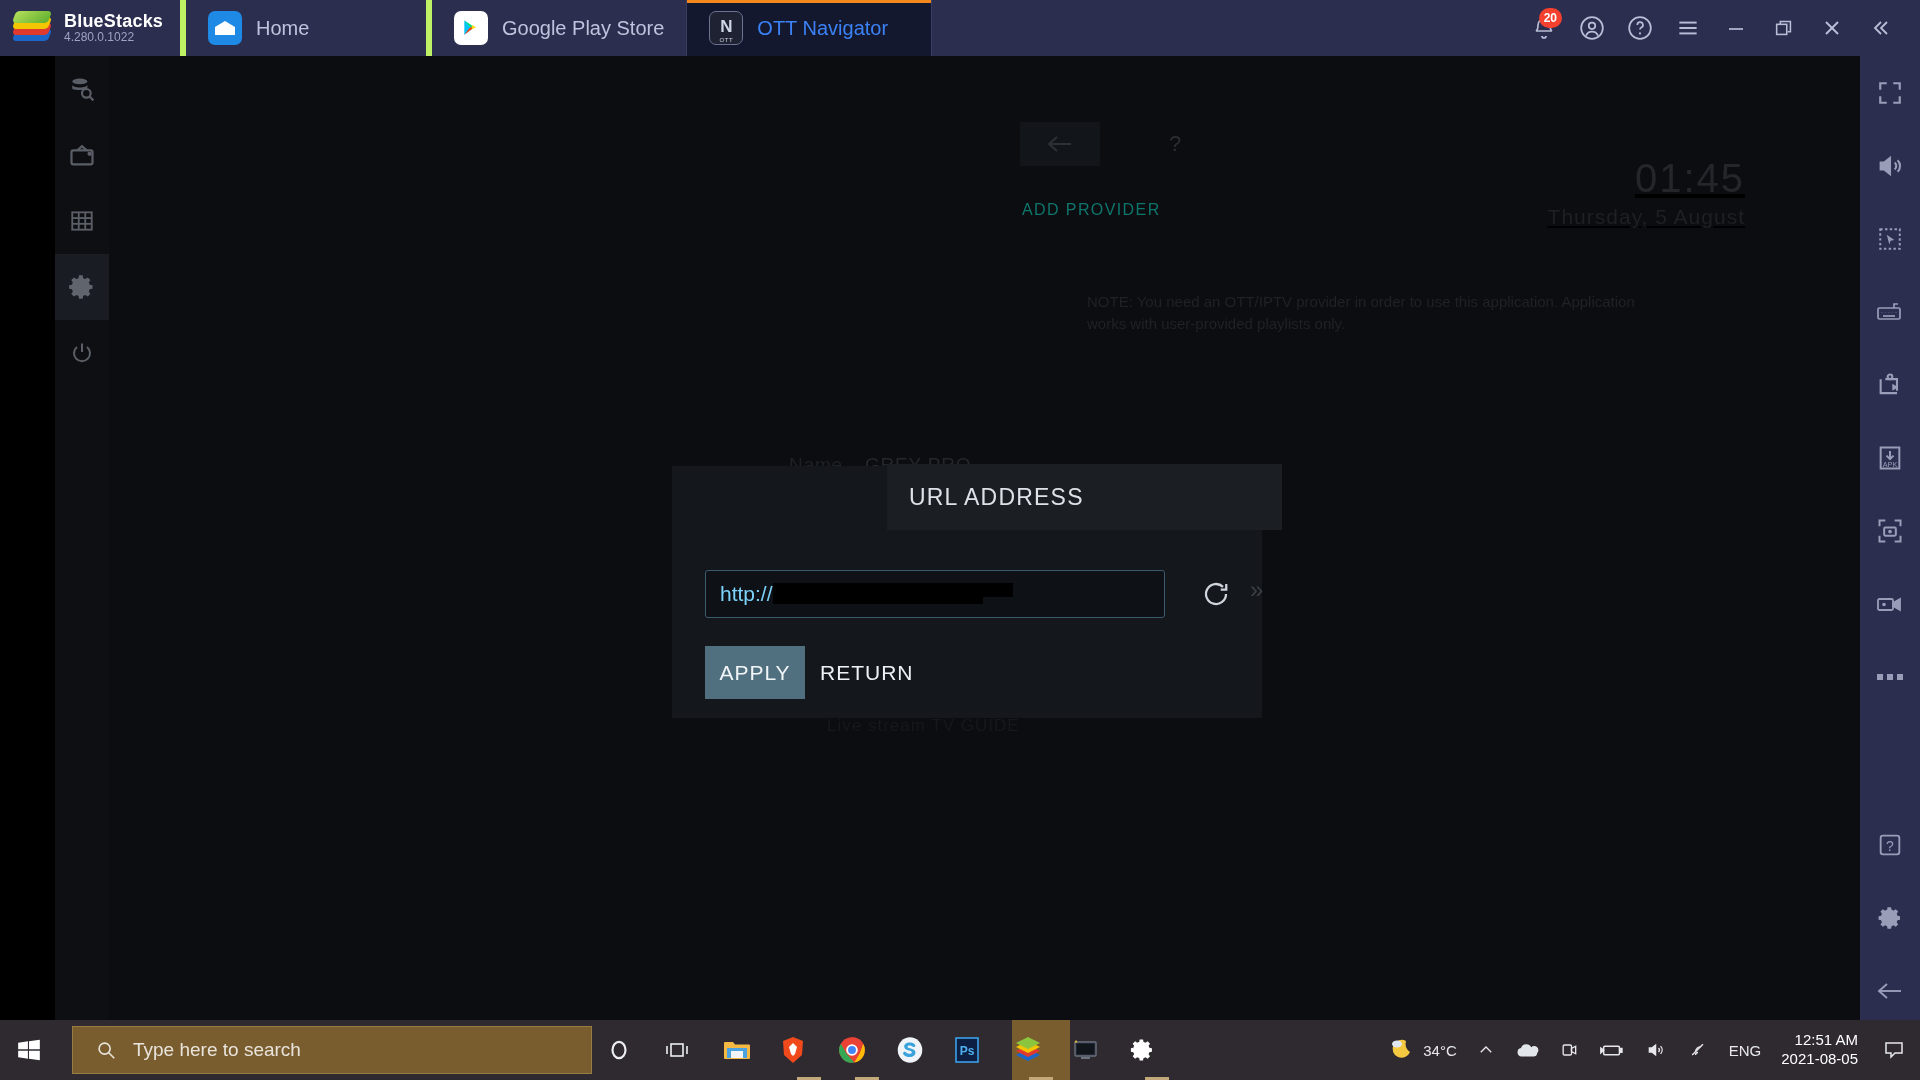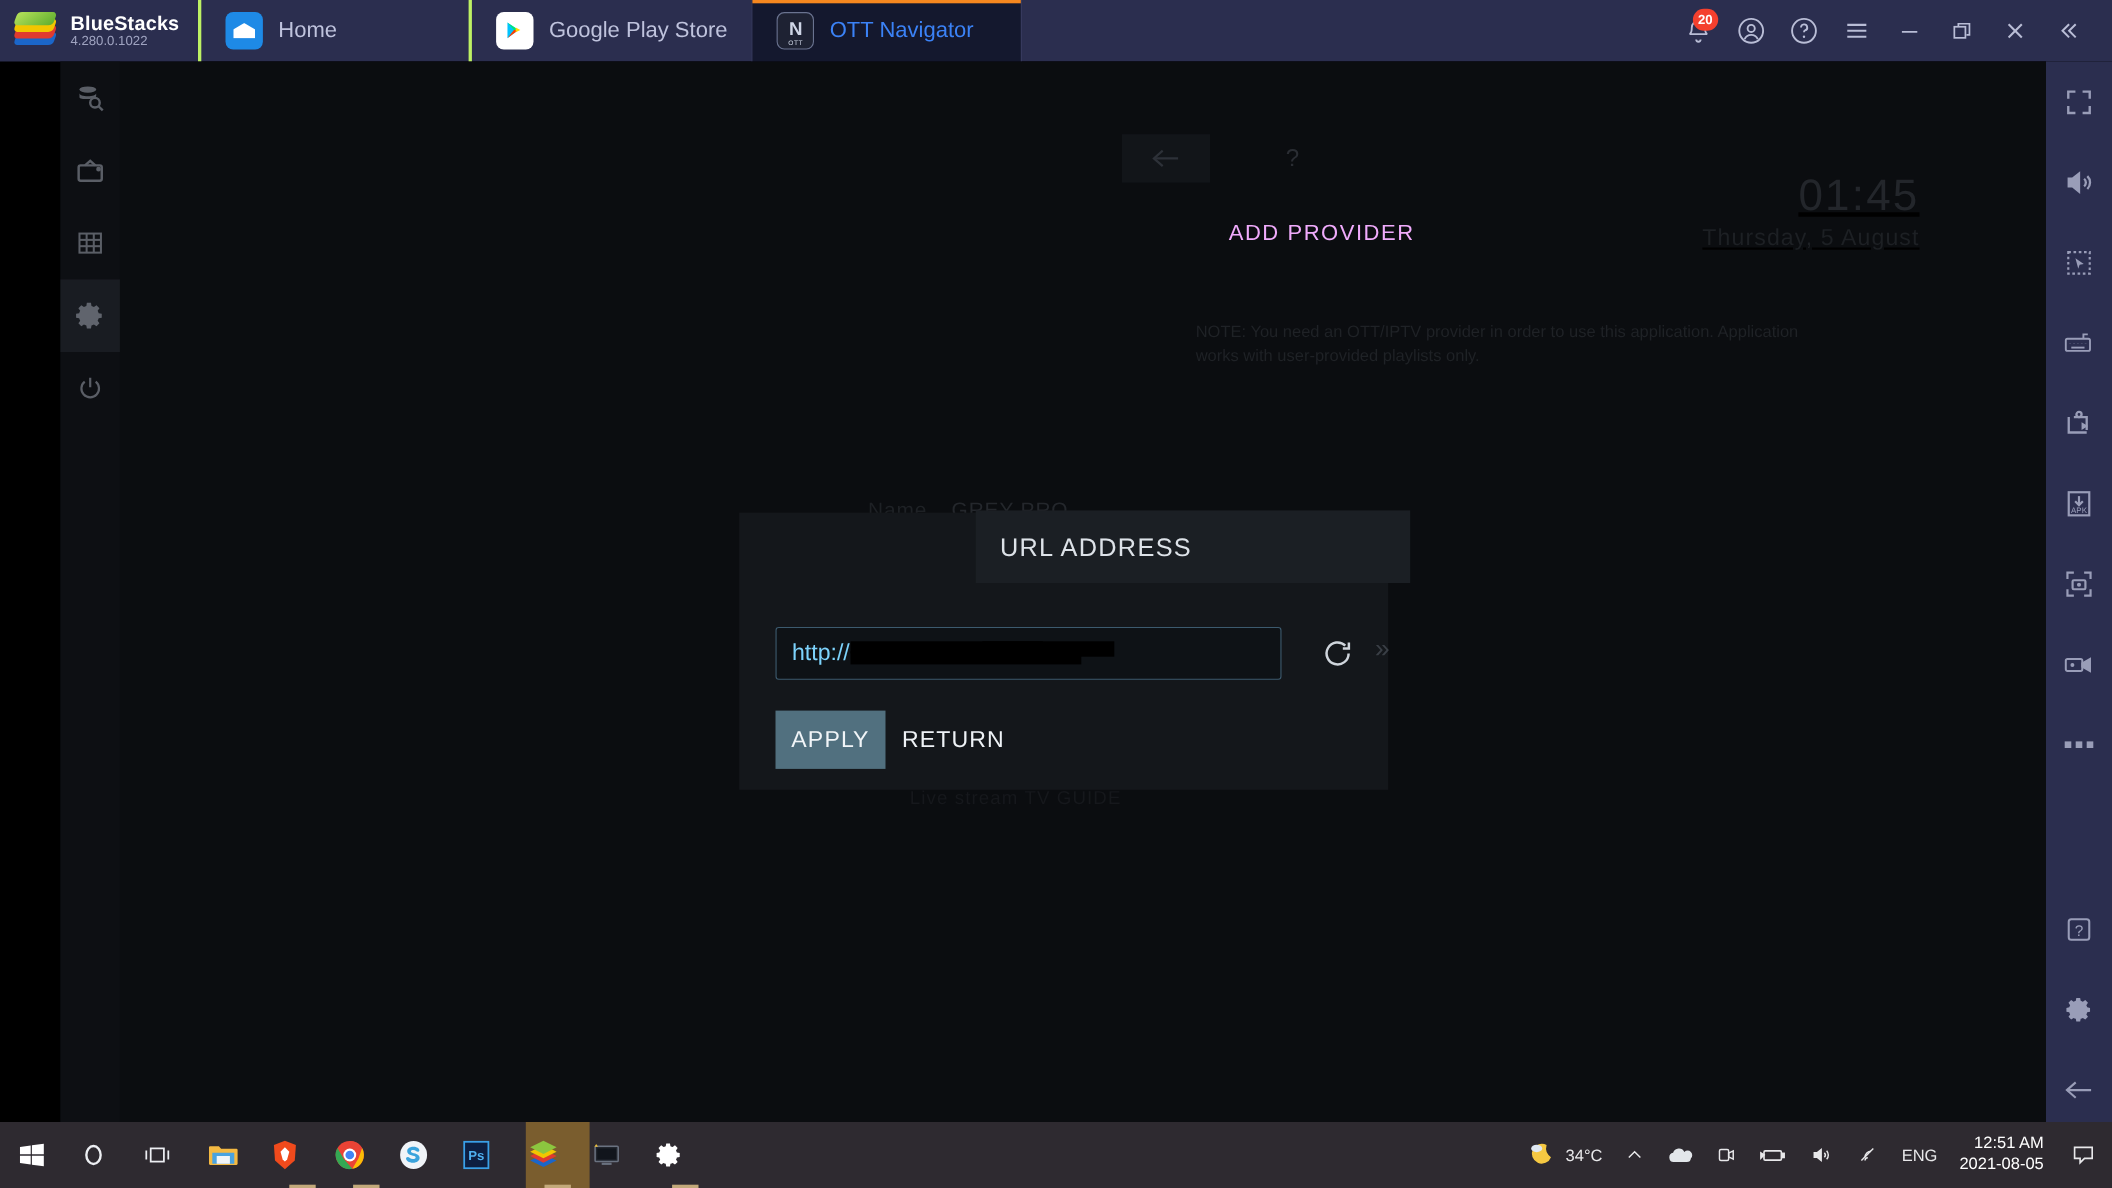--- a/index.html
+++ b/index.html
@@ -17,21 +17,21 @@
   #brand .logo i.l1 { top:18px; background:#1b66c9; }
   #brand .logo i.l2 { top:12px; background:#e03a2f; }
   #brand .logo i.l3 { top:6px;  background:#f2c600; }
   #brand .logo i.l4 { top:0px;  background:#8cc63f;
         background:linear-gradient(135deg,#b5e05a,#5fae2e); }
   #brand .txt { line-height:1.05; }
   #brand .name { color:#fff; font-size:18px; font-weight:bold; letter-spacing:.2px; }
   #brand .ver  { color:#9fa3c0; font-size:12px; }
 
   .tab { min-width:246px; display:flex; align-items:center; gap:14px; padding:0 22px;
-         border-left:3px solid #bef264; position:relative; cursor:default; }
+         border-left:6px solid #bef264; position:relative; cursor:default; }
   .tab .tlabel { color:#bfc3dd; font-size:20px; white-space:nowrap; }
   .tab.active { background:#14182e; border-left:1px solid #3a3e63;
                 border-right:1px solid #3a3e63; }
   .tab.active .tlabel { color:#3b82f6; }
   .tab.active::before { content:""; position:absolute; left:0; right:0; top:0; height:3px;
                         background:#f5871f; }
   .tabicon { width:34px; height:34px; flex:none; border-radius:7px;
              display:flex; align-items:center; justify-content:center; }
   .ic-home { background:#1e8ae6; }
   .ic-home .house { width:20px; height:14px; background:#fff;
@@ -68,21 +68,21 @@
 
   
   #bg-clock { position:absolute; right:115px; top:100px; text-align:right;text-decoration:underline; }
   #bg-clock .t { font-size:40px; color:#23262b; letter-spacing:2px; }
   #bg-clock .d { font-size:21px; color:#1d2024; letter-spacing:1px; margin-top:4px; }
   #bg-back { position:absolute; left:965px; top:66px; width:80px; height:44px;
              background:#121519; display:flex; align-items:center; justify-content:center; }
   #bg-qmark { position:absolute; left:1100px; top:66px; width:40px; height:44px;
               display:flex; align-items:center; justify-content:center;
               color:#2a2d33; font-size:22px; }
-  #bg-title { position:absolute; left:1062px; top:145px; font-size:20px; color:#f0abfc;
+  #bg-title { position:absolute; left:967px; top:145px; font-size:16px; color:#0f766e;
               letter-spacing:1.4px; }
   #bg-note { position:absolute; left:1032px; top:235px; width:560px; font-size:15px;
              color:#1f2226; line-height:1.45; }
 
   #bgform { position:absolute; left:610px; top:380px; width:625px; }
   .bgrow { display:flex; align-items:center; height:58px; font-size:19px;
            letter-spacing:.8px; }
   .bgrow .lbl { width:200px; text-align:right; padding-right:22px; color:#1e2125; }
   .bgrow .val { color:#24272c; }
   .bgbtns { display:flex; gap:84px; padding-left:148px; margin-top:10px;
@@ -454,20 +454,27 @@
 
   <div id="start">
     <svg width="26" height="26" viewBox="0 0 24 24" fill="#ffffff">
       <path d="M2 5.2 L11 4 v7.3 H2z"></path>
         <path d="M12 3.85 L22 2.5 v8.8 H12z"></path>
       <path d="M2 12.7 H11 V20 L2 18.8z"></path>
         <path d="M12 12.7 H22 V21.5 L12 20.15z"></path>
     </svg>
   </div>
 
+  <div id="search">
+    <svg width="22" height="22" viewBox="0 0 24 24" fill="none" stroke="#e8e4dc" stroke-width="1.8">
+      <circle cx="10.5" cy="10.5" r="6"></circle>
+        <line x1="15" y1="15" x2="21" y2="21"></line>
+    </svg>
+    <span class="ph">Type here to search</span>
+  </div>
 
   <div class="tsk" style="margin-left:14px">
     <svg width="26" height="26" viewBox="0 0 24 24" fill="none" stroke="#eceef2" stroke-width="2">
         <ellipse cx="12" cy="12" rx="6" ry="7.5"></ellipse>
       </svg>
   </div>
   <div class="tsk">
     <svg width="26" height="24" viewBox="0 0 26 24" fill="none" stroke="#eceef2" stroke-width="1.6">
       <rect x="7" y="6" width="12" height="12"></rect>
         <line x1="3" y1="8" x2="3" y2="16"></line>

